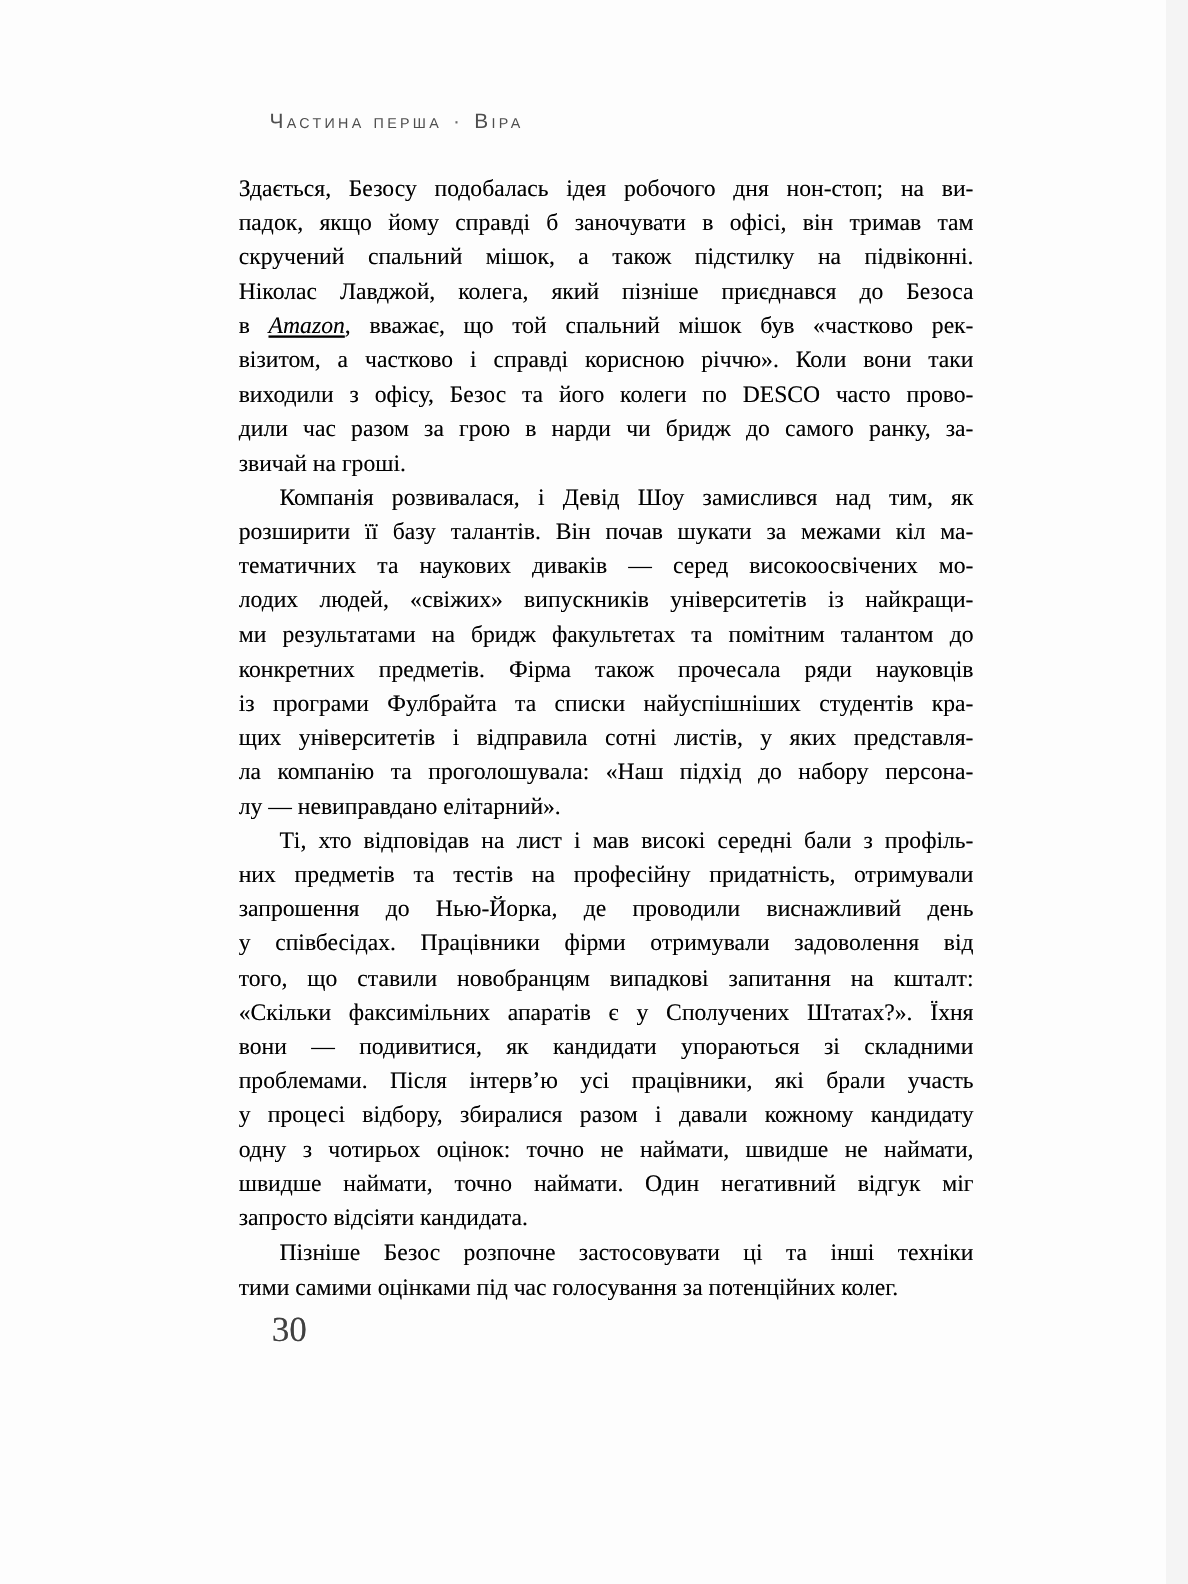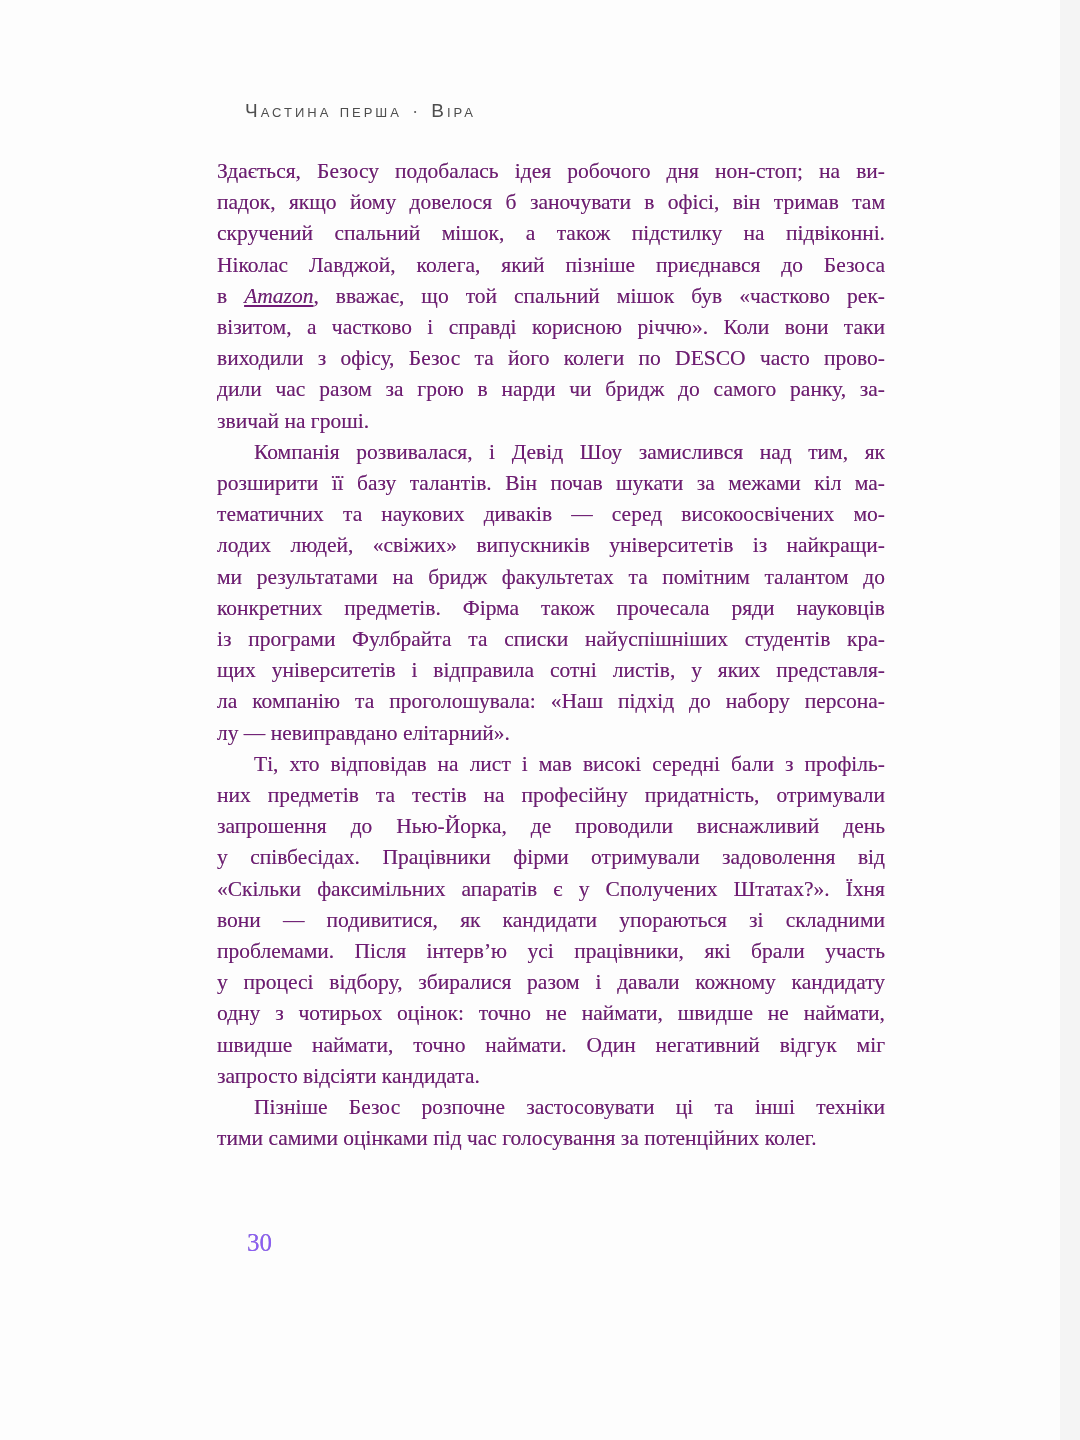--- a/index.html
+++ b/index.html
@@ -37,61 +37,61 @@
     margin: 0 10px;
     color: #6a6a6a;
   }
   .body-text {
     position: absolute;
     left: 217px;
     top: 156px;
     width: 668px;
     font-size: 21.5px;
     line-height: 31.2px;
-    color: #701a75;
+    color: #000000;
     text-shadow: 0 0 0.5px rgba(20, 20, 20, 0.45);
   }
   .line {
     text-align: justify;
     text-align-last: justify;
     white-space: normal;
   }
   .line.last {
     text-align-last: left;
   }
   .line.indent {
     text-indent: 37px;
   }
   .line i {
     font-style: italic;
     text-decoration: underline;
   }
   .page-number {
     position: absolute;
     left: 247px;
-    top: 1229px;
-    font-size: 25px;
-    color: #8b5cf6;
+    top: 1190px;
+    font-size: 32px;
+    color: #404040;
     font-family: "Liberation Serif", serif;
     font-variant-numeric: oldstyle-nums;
     text-shadow: 0 0 0.5px rgba(20, 20, 20, 0.4);
   }
 </style>
 </head>
 <body>
 
 <div class="page">
 
   <div class="running-header">
     <span>Частина перша</span><span class="sep">·</span><span>Віра</span>
   </div>
 
   <div class="body-text">
       <div class="line">Здається, Безосу подобалась ідея робочого дня нон-стоп; на ви-</div>
-      <div class="line">падок, якщо йому довелося б заночувати в офісі, він тримав там</div>
+      <div class="line">падок, якщо йому справді б заночувати в офісі, він тримав там</div>
       <div class="line">скручений спальний мішок, а також підстилку на підвіконні.</div>
       <div class="line">Ніколас Лавджой, колега, який пізніше приєднався до Безоса</div>
       <div class="line">в <i>Amazon</i>, вважає, що той спальний мішок був «частково рек-</div>
       <div class="line">візитом, а частково і справді корисною річчю». Коли вони таки</div>
       <div class="line">виходили з офісу, Безос та його колеги по DESCO часто прово-</div>
       <div class="line">дили час разом за грою в нарди чи бридж до самого ранку, за-</div>
       <div class="line last">звичай на гроші.</div>
       <div class="line indent">Компанія розвивалася, і Девід Шоу замислився над тим, як</div>
       <div class="line">розширити її базу талантів. Він почав шукати за межами кіл ма-</div>
       <div class="line">тематичних та наукових диваків — серед високоосвічених мо-</div>
@@ -99,20 +99,21 @@
       <div class="line">ми результатами на бридж факультетах та помітним талантом до</div>
       <div class="line">конкретних предметів. Фірма також прочесала ряди науковців</div>
       <div class="line">із програми Фулбрайта та списки найуспішніших студентів кра-</div>
       <div class="line">щих університетів і відправила сотні листів, у яких представля-</div>
       <div class="line">ла компанію та проголошувала: «Наш підхід до набору персона-</div>
       <div class="line last">лу — невиправдано елітарний».</div>
       <div class="line indent">Ті, хто відповідав на лист і мав високі середні бали з профіль-</div>
       <div class="line">них предметів та тестів на професійну придатність, отримували</div>
       <div class="line">запрошення до Нью-Йорка, де проводили виснажливий день</div>
       <div class="line">у співбесідах. Працівники фірми отримували задоволення від</div>
+      <div class="line">того, що ставили новобранцям випадкові запитання на кшталт:</div>
       <div class="line">«Скільки факсимільних апаратів є у Сполучених Штатах?». Їхня</div>
       <div class="line">вони — подивитися, як кандидати упораються зі складними</div>
       <div class="line">проблемами. Після інтерв’ю усі працівники, які брали участь</div>
       <div class="line">у процесі відбору, збиралися разом і давали кожному кандидату</div>
       <div class="line">одну з чотирьох оцінок: точно не наймати, швидше не наймати,</div>
       <div class="line">швидше наймати, точно наймати. Один негативний відгук міг</div>
       <div class="line last">запросто відсіяти кандидата.</div>
       <div class="line indent">Пізніше Безос розпочне застосовувати ці та інші техніки</div>
       <div class="line last">тими самими оцінками під час голосування за потенційних колег.</div>
     </div>

